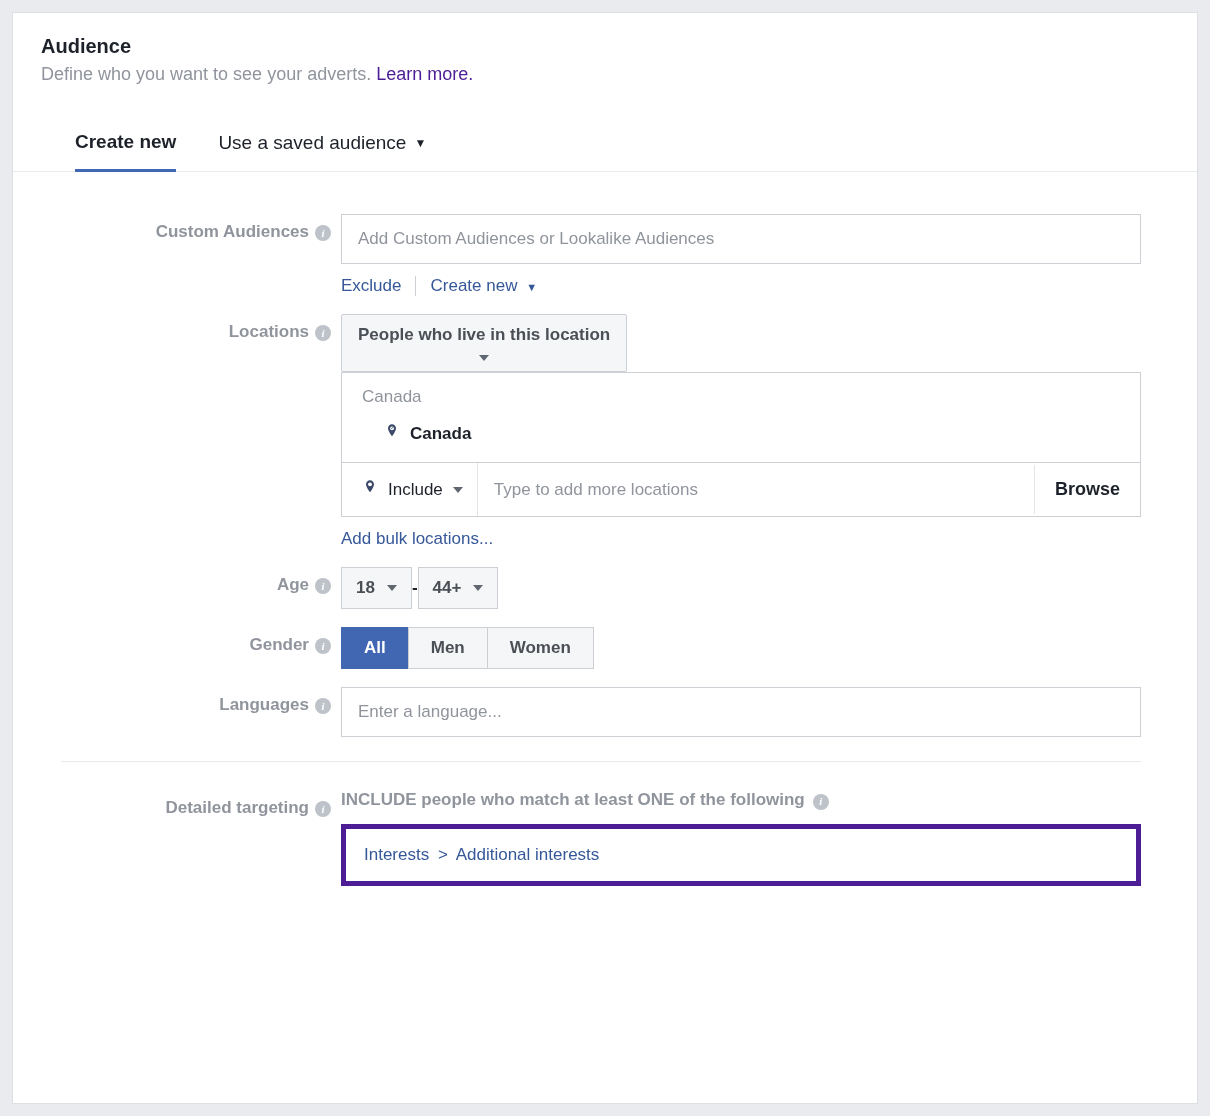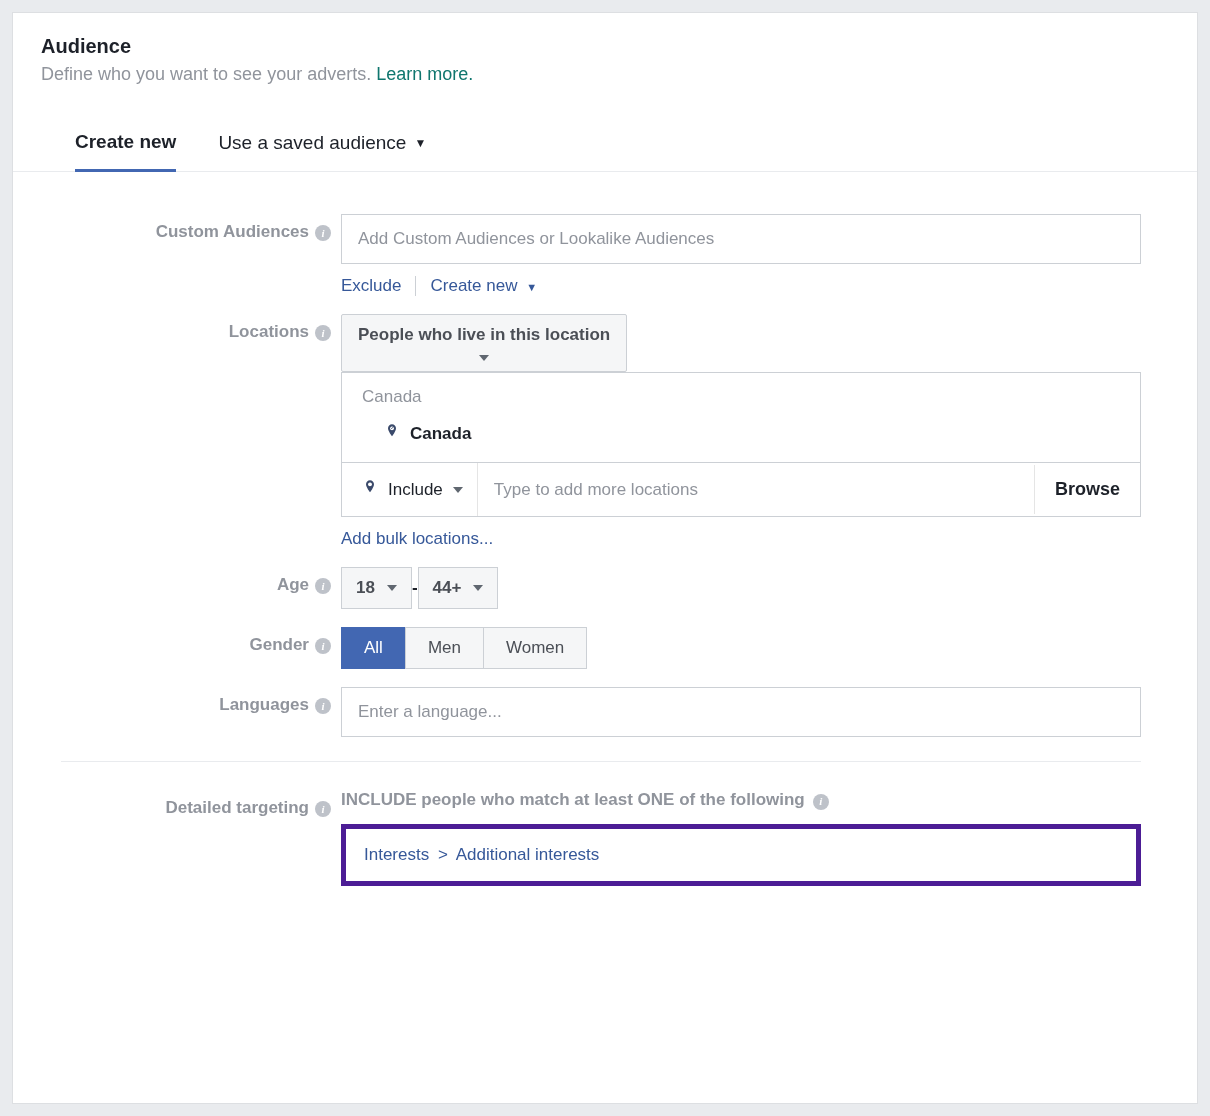--- a/index.html
+++ b/index.html
@@ -25,21 +25,21 @@
     margin: 0 0 6px 0;
     font-size: 20px;
     font-weight: 700;
     color: #1d2129;
   }
   .header .sub {
     color: #90949c;
     font-size: 18px;
   }
   .header .sub a {
-    color: #0f766e;
+    color: #4c1d95;
     text-decoration: none;
   }
   .tabs {
     display: flex;
     gap: 42px;
     padding: 40px 0 0 62px;
     border-bottom: 1px solid #e9ebee;
   }
   .tab {
     font-size: 19px;
@@ -200,21 +200,21 @@
     padding:10px 14px; font-size:17px; font-weight:600; color:#4b4f56;
     cursor:pointer;
   }
   .dash { color:#1d2129; font-size:17px; font-weight:600;}
   .gender-group { display:flex; }
   .gender-btn {
     border:1px solid #ccd0d5;
     background:#f5f6f7;
     padding:10px 22px;
     font-size:17px;
-    font-weight:400;
+    font-weight:700;
     color:#4b4f56;
     cursor:pointer;
     margin-left:-1px;
   }
   .gender-btn:first-child{margin-left:0;}
   .gender-btn.active {
     background:#4267b2;
     border-color:#4267b2;
     color:#fff;
   }

